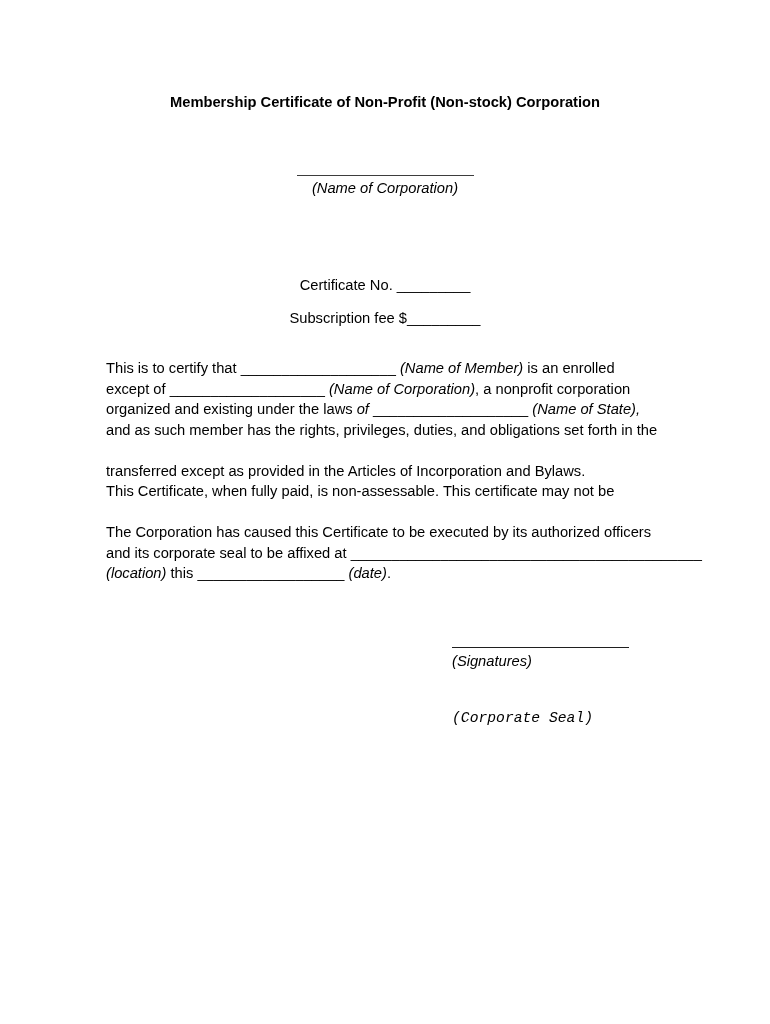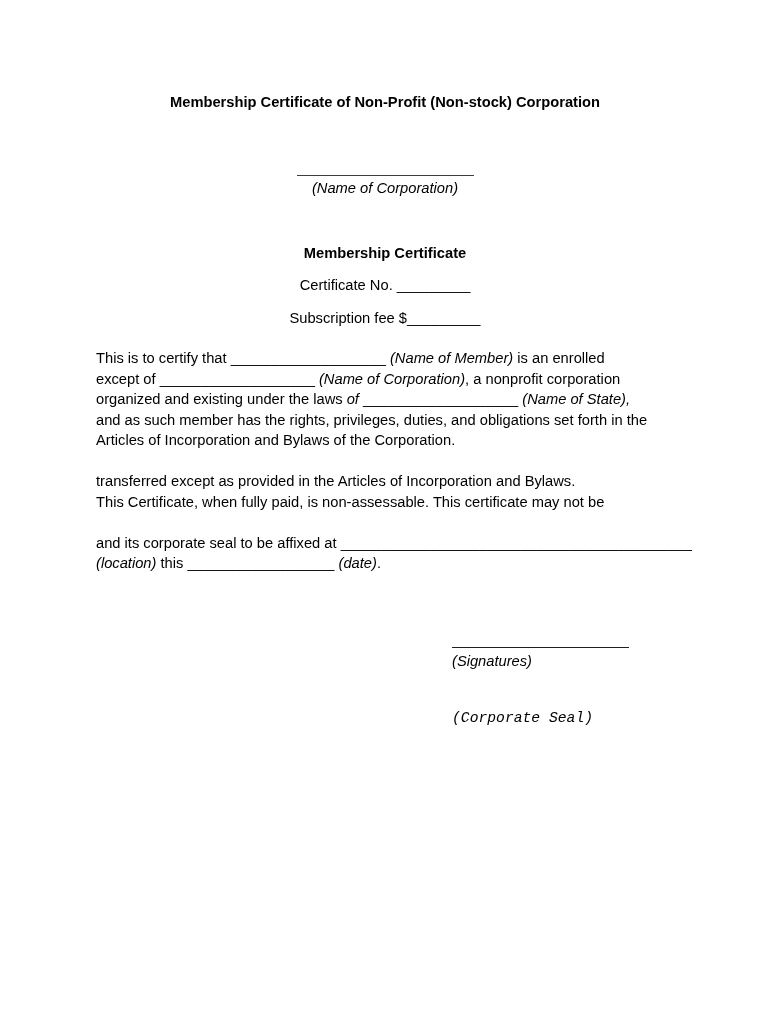--- a/index.html
+++ b/index.html
@@ -34,59 +34,58 @@
     border-top: 1.5px solid #3d3d3d;
   }
   .corp-rule { top: 175px; left: 297px; width: 177px; }
   .sig-rule  { top: 647px; left: 452px; width: 177px; border-top-color: #1f1f1f; }
   .body-text {
     position: absolute;
     top: 343px;
     left: 91px;
     width: 585px;
   }
-  .body-text p { margin: 5px; }
+  .body-text p { margin: 15px; }
   .body-text p + p { margin-top: 20.5px; }
   .line { display: block; white-space: pre; }
   .sig-caption  { position: absolute; top: 651px; left: 452px; white-space: pre; }
   .seal-caption { position: absolute; top: 708px; left: 452px; white-space: pre; font-family: Liberation Mono, monospace; }
 </style>
 </head>
 <body>
 
 <div class="page">
 
   <div class="row bold title-row">Membership Certificate of Non-Profit (Non-stock) Corporation</div>
 
   <div class="rule corp-rule"></div>
 
   <div class="row it corp-caption-row">(Name of Corporation)</div>
 
-  <div class="row bold heading-row">Membership Certificate</div>
 
   <div class="row subfee-row">Subscription fee $_________</div>
 
   <div class="row certno-row">Certificate No. _________</div>
 
   <div class="body-text">
 
     <p>
       <span class="line"><span>This is to certify that ___________________ </span><span class="it">(Name of Member)</span><span> is an enrolled</span></span>
       <span class="line"><span>except of ___________________ </span><span class="it">(Name of Corporation)</span><span>, a nonprofit corporation</span></span>
       <span class="line"><span>organized and existing under the laws </span><span class="it">of</span><span> ___________________ </span><span class="it">(Name of State),</span></span>
       <span class="line">and as such member has the rights, privileges, duties, and obligations set forth in the</span>
-      <span class="line">Articles of Incorporation and Bylaws of the Corporation.</span>
     </p>
 
     <p>
       <span class="line">transferred except as provided in the Articles of Incorporation and Bylaws.</span>
       <span class="line">This Certificate, when fully paid, is non-assessable. This certificate may not be</span>
     </p>
 
     <p>
+      <span class="line">The Corporation has caused this Certificate to be executed by its authorized officers</span>
       <span class="line">and its corporate seal to be affixed at ___________________________________________</span>
       <span class="line"><span class="it">(location)</span><span> this __________________ </span><span class="it">(date)</span><span>.</span></span>
     </p>
 
   </div>
 
   <div class="rule sig-rule"></div>
 
   <div class="it sig-caption">(Signatures)</div>
 

